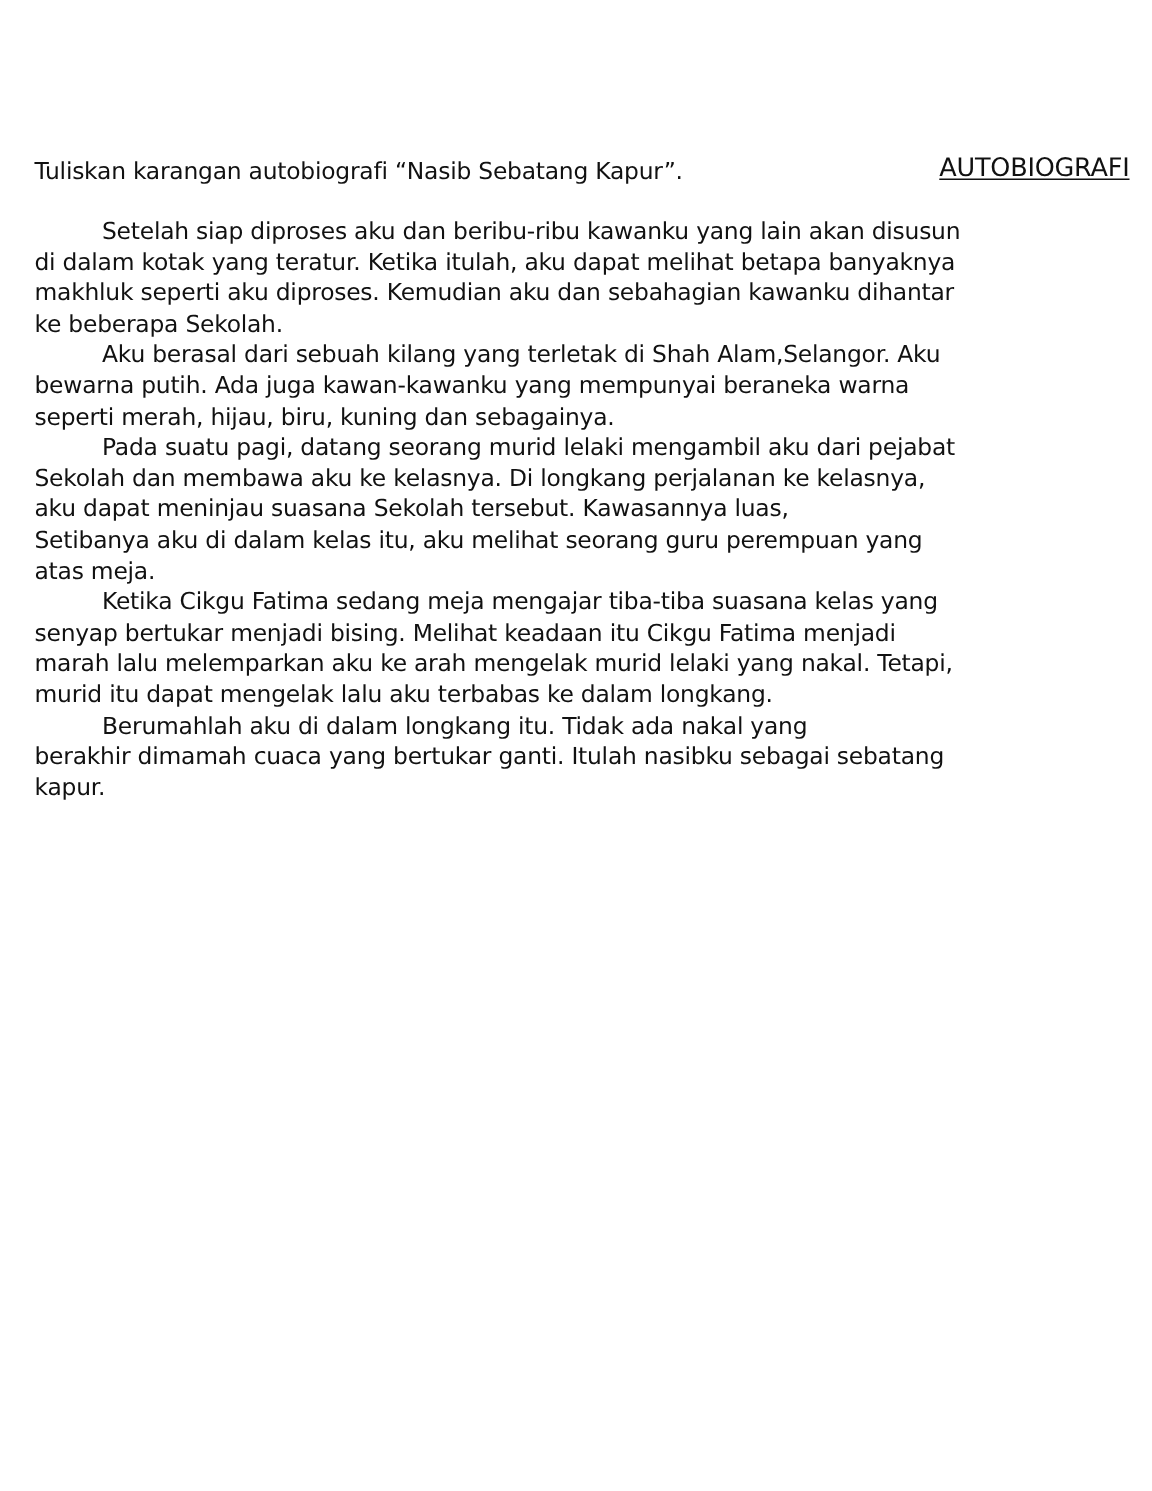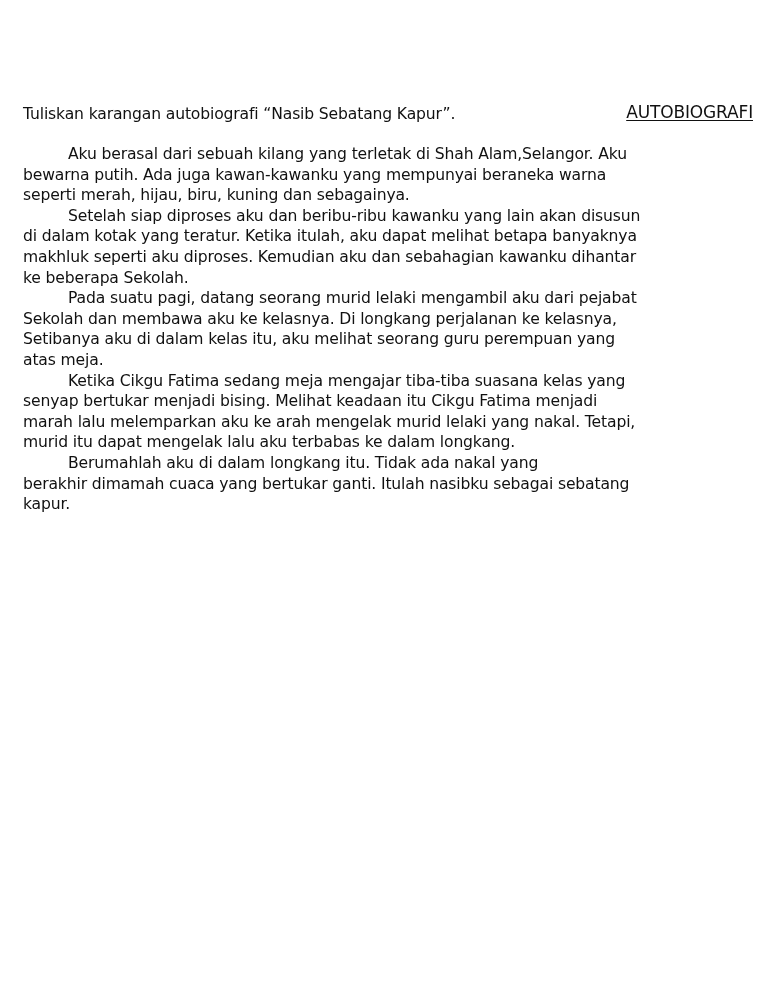--- a/index.html
+++ b/index.html
@@ -21,33 +21,34 @@
 </style>
 </head>
 <body>
 
 <div class="page">
   <div class="title"><span>AUTOBIOGRAFI</span></div>
   <div class="prompt">Tuliskan karangan autobiografi “Nasib Sebatang Kapur”.</div>
 
   <div class="body">
     <div>
-      <span class="line indent">Aku berasal dari sebuah kilang yang terletak di Shah Alam,Selangor. Aku</span>
-      <span class="line">bewarna putih. Ada juga kawan-kawanku yang mempunyai beraneka warna</span>
-      <span class="line">seperti merah, hijau, biru, kuning dan sebagainya.</span>
-    </div>
-    <div>
       <span class="line indent">Setelah siap diproses aku dan beribu-ribu kawanku yang lain akan disusun</span>
       <span class="line">di dalam kotak yang teratur. Ketika itulah, aku dapat melihat betapa banyaknya</span>
       <span class="line">makhluk seperti aku diproses. Kemudian aku dan sebahagian kawanku dihantar</span>
       <span class="line">ke beberapa Sekolah.</span>
     </div>
     <div>
+      <span class="line indent">Aku berasal dari sebuah kilang yang terletak di Shah Alam,Selangor. Aku</span>
+      <span class="line">bewarna putih. Ada juga kawan-kawanku yang mempunyai beraneka warna</span>
+      <span class="line">seperti merah, hijau, biru, kuning dan sebagainya.</span>
+    </div>
+    <div>
       <span class="line indent">Pada suatu pagi, datang seorang murid lelaki mengambil aku dari pejabat</span>
       <span class="line">Sekolah dan membawa aku ke kelasnya. Di longkang perjalanan ke kelasnya,</span>
+      <span class="line">aku dapat meninjau suasana Sekolah tersebut. Kawasannya luas,</span>
       <span class="line">Setibanya aku di dalam kelas itu, aku melihat seorang guru perempuan yang</span>
       <span class="line">atas meja.</span>
     </div>
     <div>
       <span class="line indent">Ketika Cikgu Fatima sedang meja mengajar tiba-tiba suasana kelas yang</span>
       <span class="line">senyap bertukar menjadi bising. Melihat keadaan itu Cikgu Fatima menjadi</span>
       <span class="line">marah lalu melemparkan aku ke arah mengelak murid lelaki yang nakal. Tetapi,</span>
       <span class="line">murid itu dapat mengelak lalu aku terbabas ke dalam longkang.</span>
     </div>
     <div>

